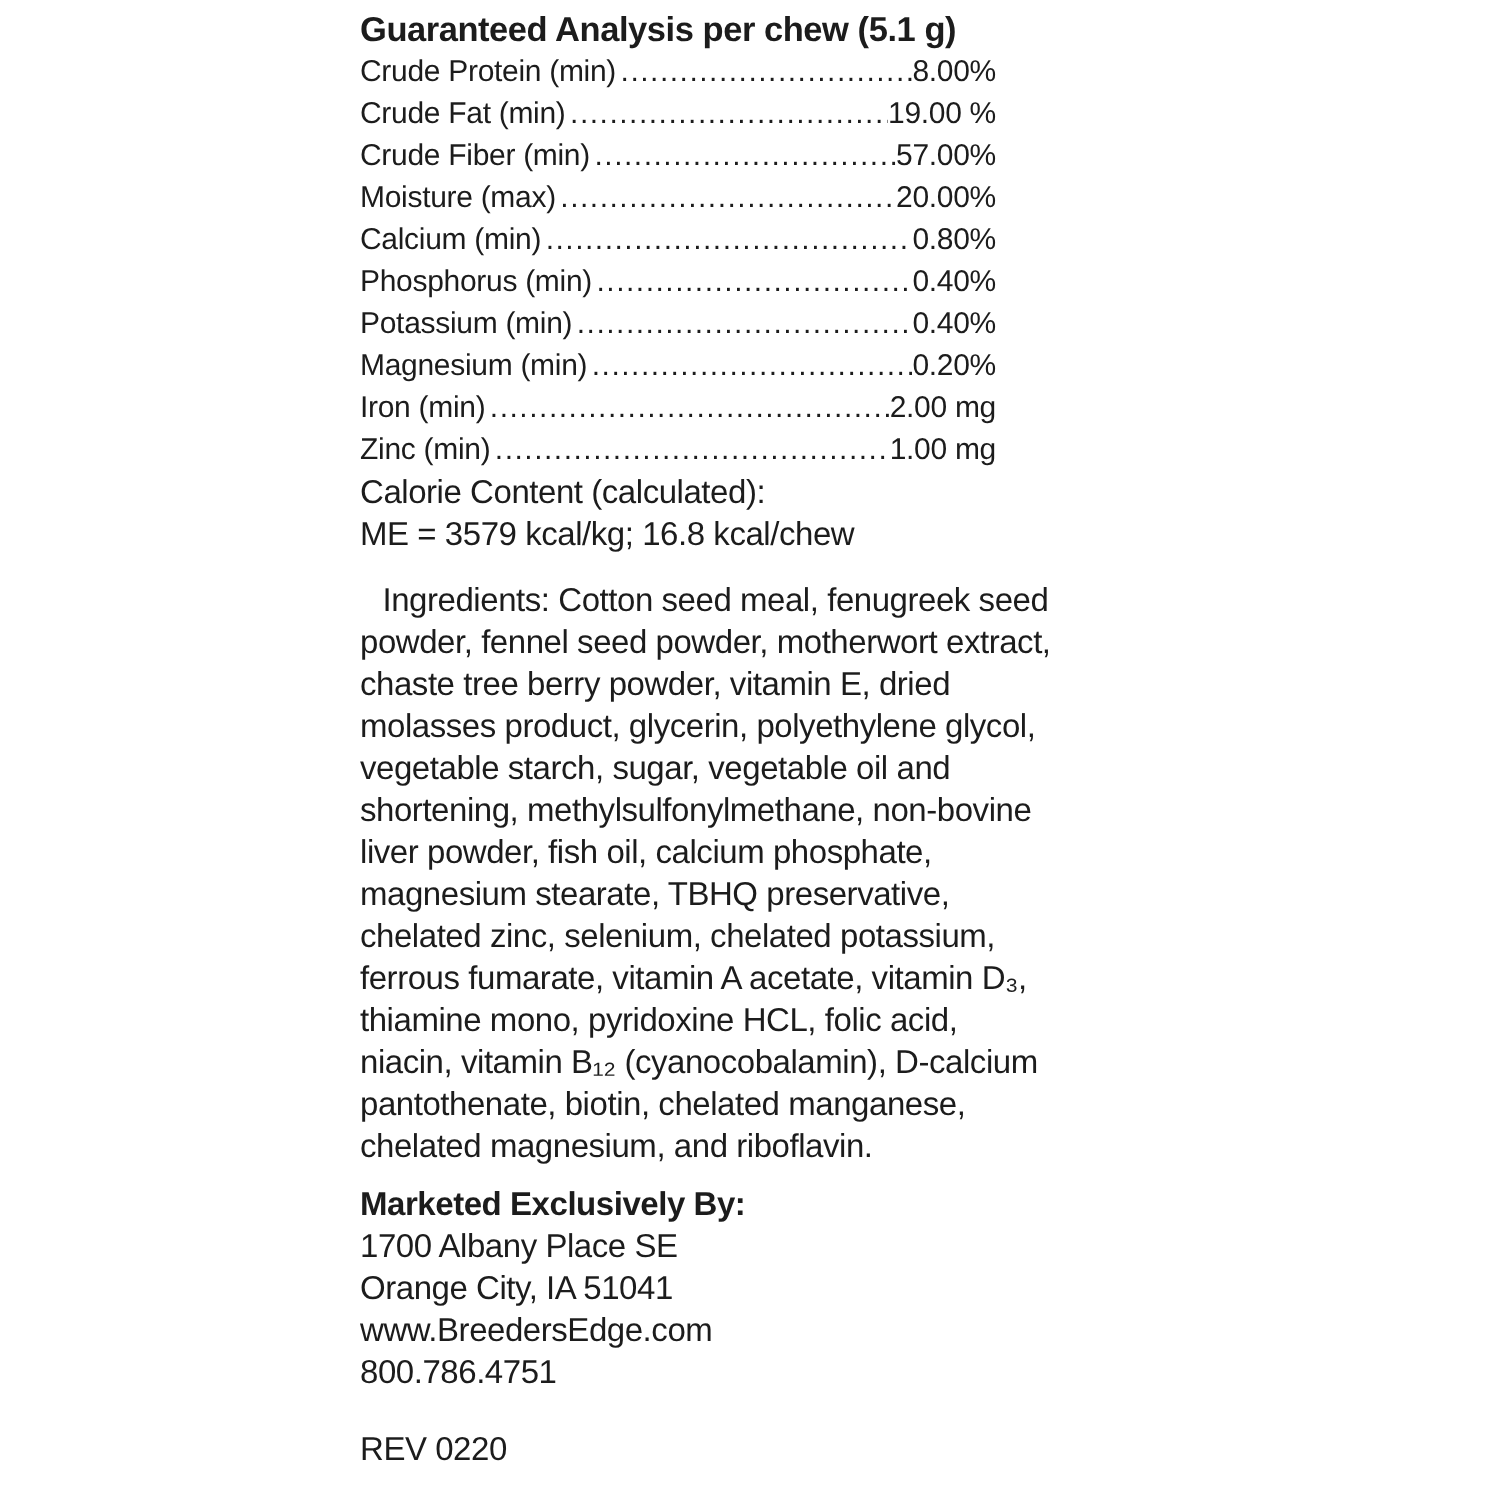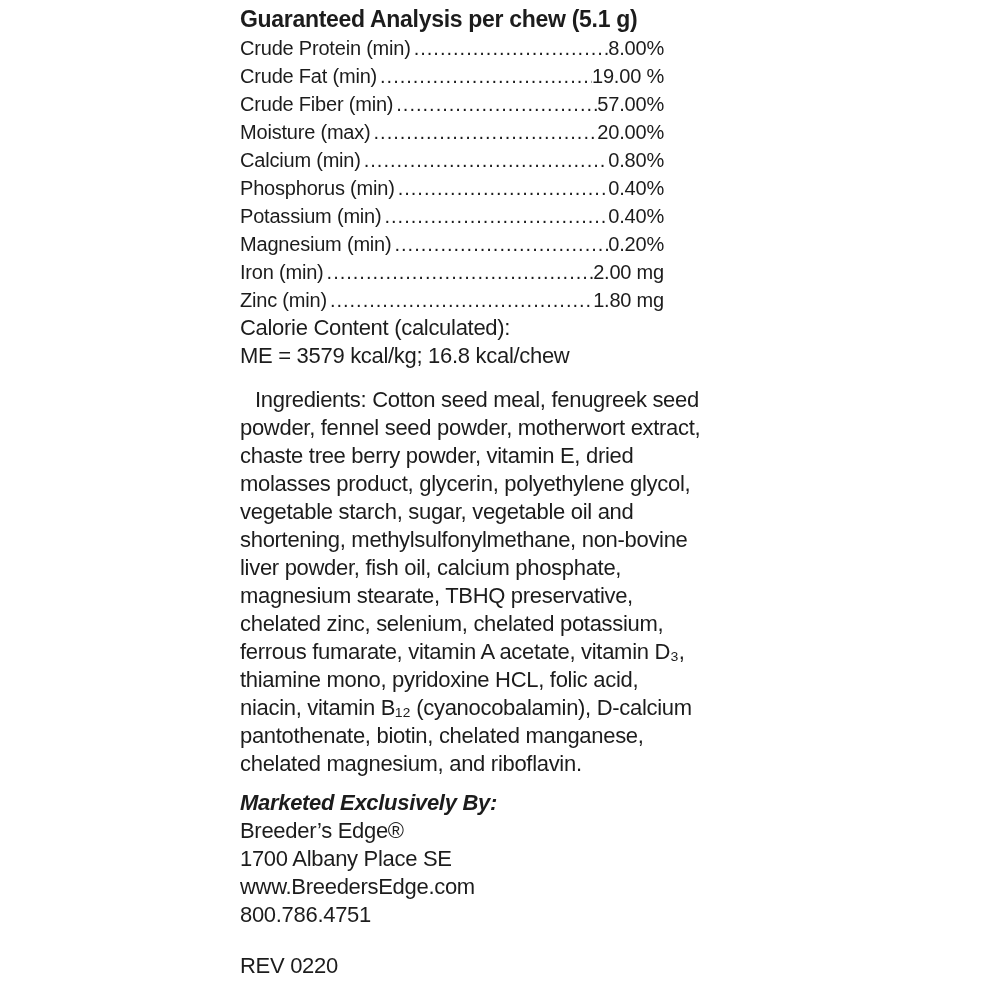--- a/index.html
+++ b/index.html
@@ -65,21 +65,21 @@
     letter-spacing: -0.3px;
     white-space: pre-line;
   }
   .ingredients .ing-label { font-weight: normal; margin-left: 15px; }
   .marketed {
     margin-top: 11px;
     font-size: 22px;
     line-height: 28px;
     letter-spacing: -0.3px;
   }
-  .marketed-title { font-weight: bold; font-style: italic; }
+  .marketed-title { font-weight: bold; }
   .marketed-line { white-space: nowrap; }
   .rev-line {
     margin-top: 23px;
     font-size: 22px;
     line-height: 28px;
     letter-spacing: -0.3px;
     white-space: nowrap;
   }
 </style>
 </head>
@@ -131,21 +131,21 @@
           <span class="ga-row-value">0.20%</span>
         </div>
       <div class="ga-row">
           <span class="ga-row-label">Iron (min)</span>
           <span class="ga-dots"></span>
           <span class="ga-row-value">2.00 mg</span>
         </div>
       <div class="ga-row">
           <span class="ga-row-label">Zinc (min)</span>
           <span class="ga-dots"></span>
-          <span class="ga-row-value">1.80 mg</span>
+          <span class="ga-row-value">1.00 mg</span>
         </div>
     </div>
   </div>
 
   <div class="calorie-section">
     <div class="calorie-line">Calorie Content (calculated):</div>
     <div class="calorie-line">ME = 3579 kcal/kg; 16.8 kcal/chew</div>
   </div>
 
   <p class="ingredients"><strong class="ing-label">Ingredients:</strong> <span>Cotton seed meal, fenugreek seed
@@ -158,21 +158,21 @@
 magnesium stearate, TBHQ preservative,
 chelated zinc, selenium, chelated potassium,
 ferrous fumarate, vitamin A acetate, vitamin D₃,
 thiamine mono, pyridoxine HCL, folic acid,
 niacin, vitamin B₁₂ (cyanocobalamin), D-calcium
 pantothenate, biotin, chelated manganese,
 chelated magnesium, and riboflavin.</span></p>
 
   <div class="marketed">
     <div class="marketed-title marketed-line">Marketed Exclusively By:</div>
-    <div class="marketed-line">Breeder’s Edge®</div>
     <div class="marketed-line">1700 Albany Place SE</div>
+    <div class="marketed-line">Orange City, IA 51041</div>
     <div class="marketed-line">www.BreedersEdge.com</div>
     <div class="marketed-line">800.786.4751</div>
   </div>
 
   <div class="rev-line">REV 0220</div>
 
 </div>
 
 </body></html>

